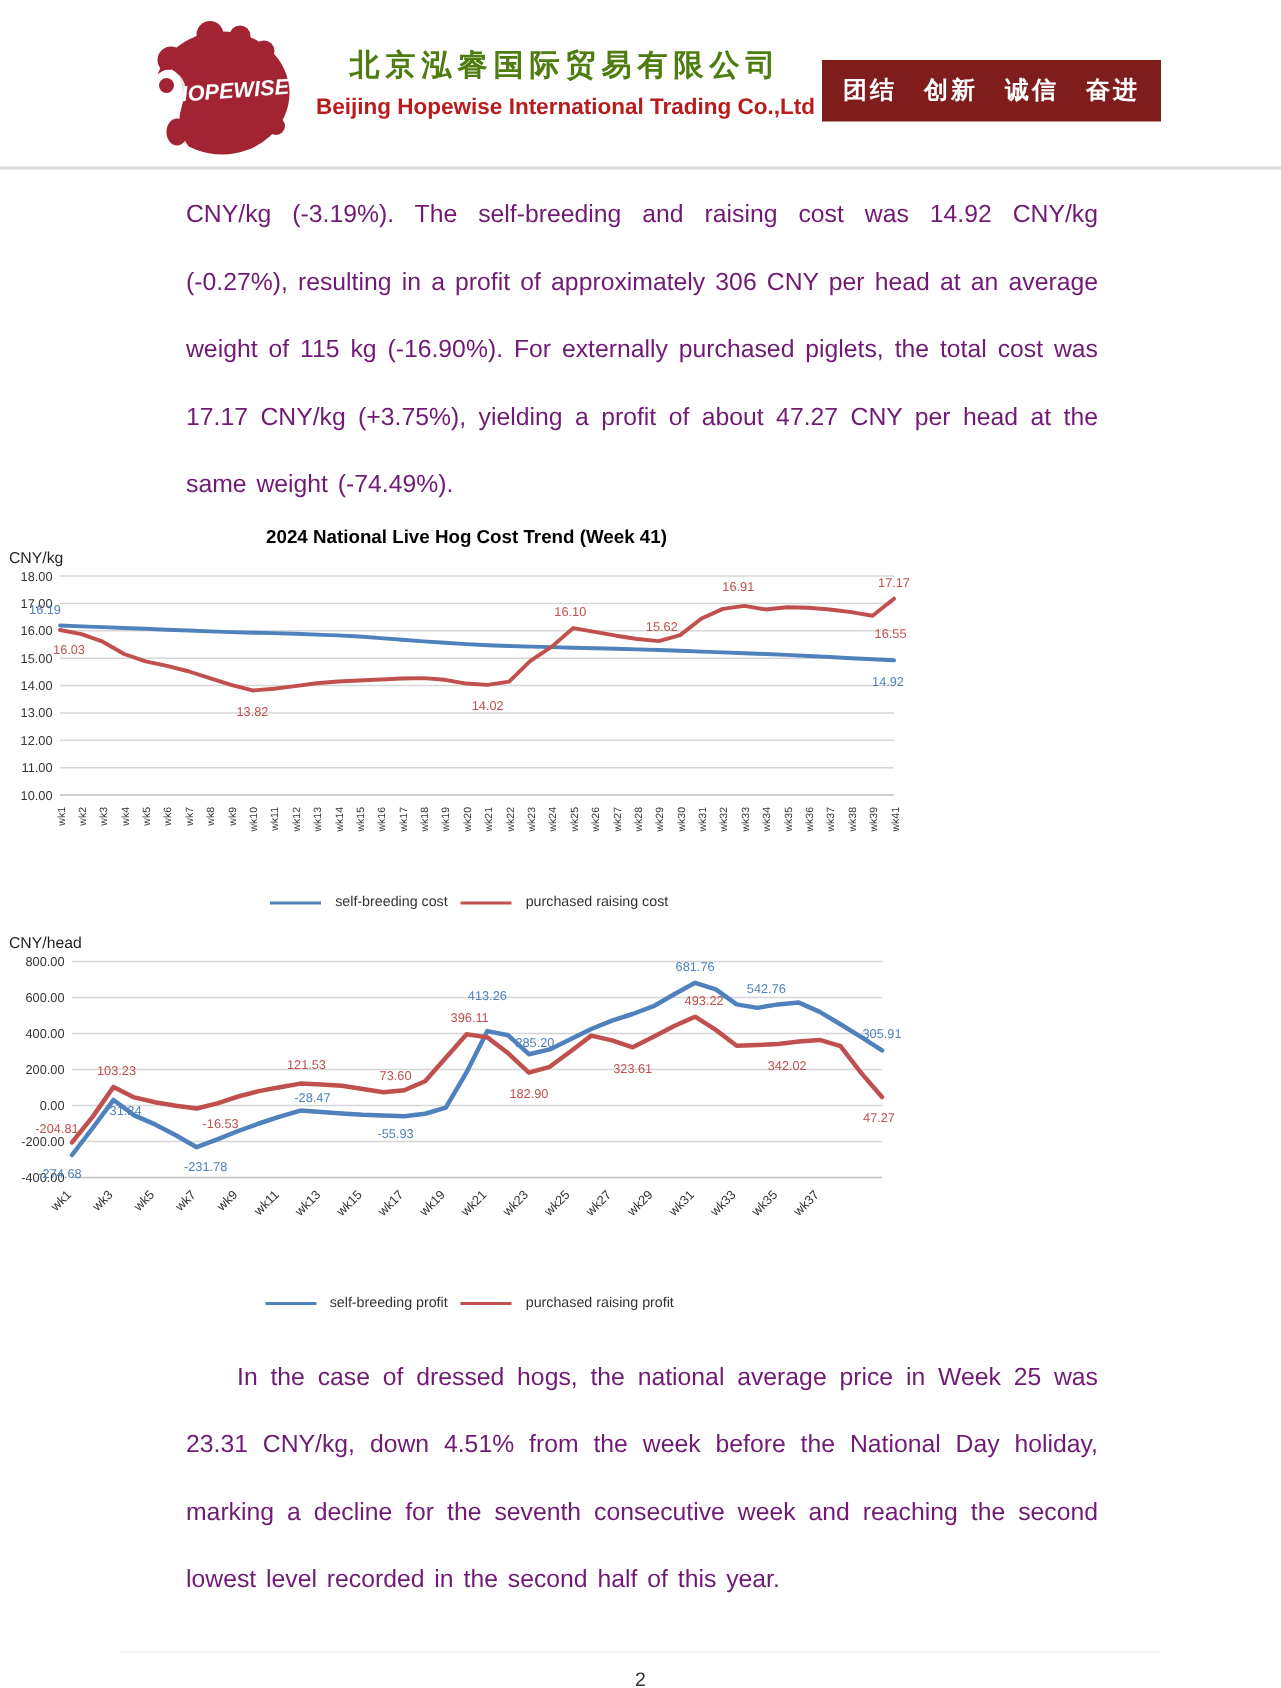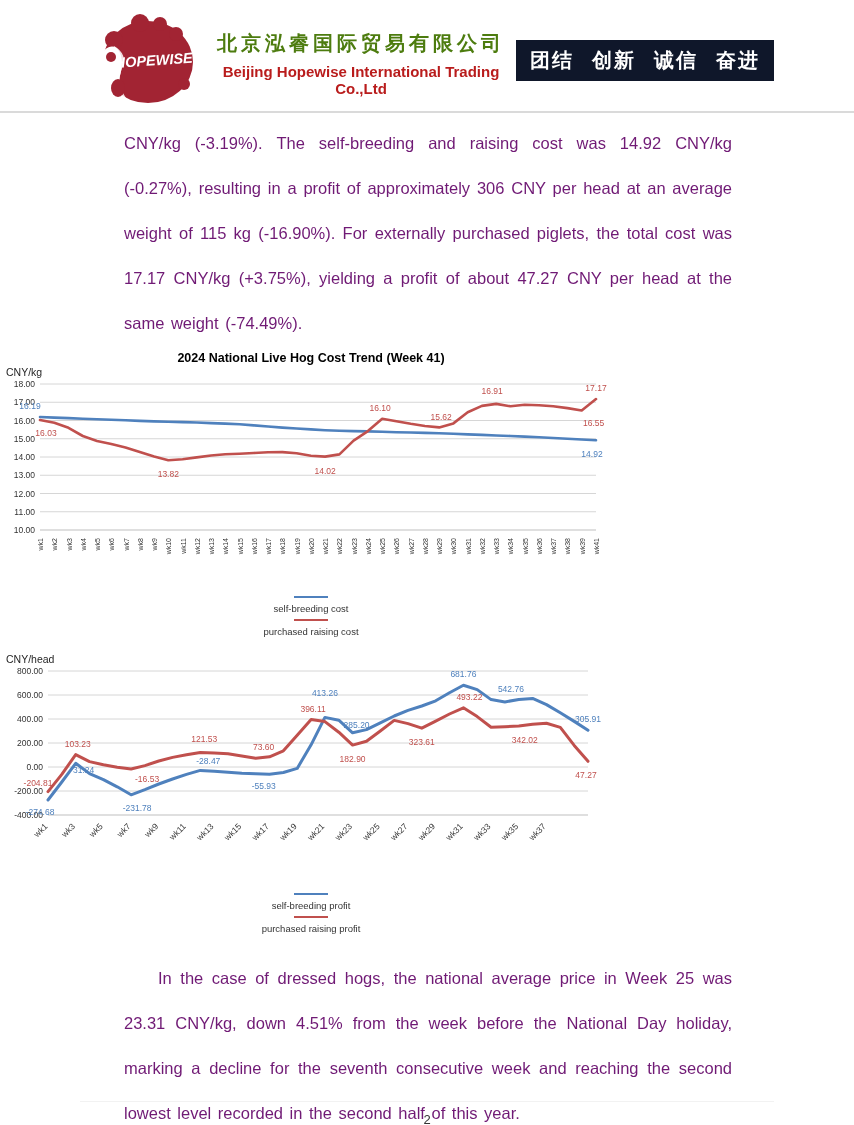--- a/index.html
+++ b/index.html
@@ -18,22 +18,22 @@
   .company-block {
     flex:1 1 auto; text-align:center; padding-top:18px;
   }
   .company-cn {
     font-size:20px; font-weight:bold; color:#4d7c0f; letter-spacing:4px;
   }
   .company-en {
     font-size:15px; font-weight:bold; color:#b91c1c; margin-top:6px;
   }
   .banner {
-    flex:0 0 auto; width:258px; height:41px; margin-top:28px;
-    background:#0f172a; color:#ffffff; font-weight:bold; font-size:20px;
+    flex:0 0 auto; width:226px; height:41px; margin-top:28px;
+    background:#7f1d1d; color:#ffffff; font-weight:bold; font-size:16px;
     display:flex; align-items:center; justify-content:space-between;
     padding:0 14px; letter-spacing:2px;
   }
   
   .para {
     width:608px; margin-left:124px; font-size:16.5px; line-height:45px;
     text-align:justify; color:#701a75; word-spacing:2px;
   }
   .para-1 { margin-top:8px; }
   .para-2 { margin-top:22px; text-indent:34px; }
@@ -41,21 +41,21 @@
   .chart { position:relative; width:622px; }
   .chart-1 { margin-top:5px; }
   .chart-2 { margin-top:16px; }
   .chart-title {
     text-align:center; font-weight:bold; font-size:12.5px; color:#000;
   }
   .chart-ylabel { font-size:10.5px; color:#1f1f1f; margin:1px 0 0 6px; }
   .chart-svg { display:block; }
   .chart-legend {
     display:flex; justify-content:center; align-items:center;
-    font-size:9.5px; color:#333; gap:5px;flex-direction:column;
+    font-size:9.5px; color:#333; gap:5px;
   }
   .legend-1 { margin-top:24px; }
   .legend-2 { margin-top:28px; }
   .swatch { display:inline-block; width:34px; border-top:2.6px solid #888; margin:0 4px; }
   
   .footer-line {
     position:absolute; left:80px; right:80px; top:1101px;
     border-top:1px solid rgba(0,0,0,0.05);
   }
   .page-number {

